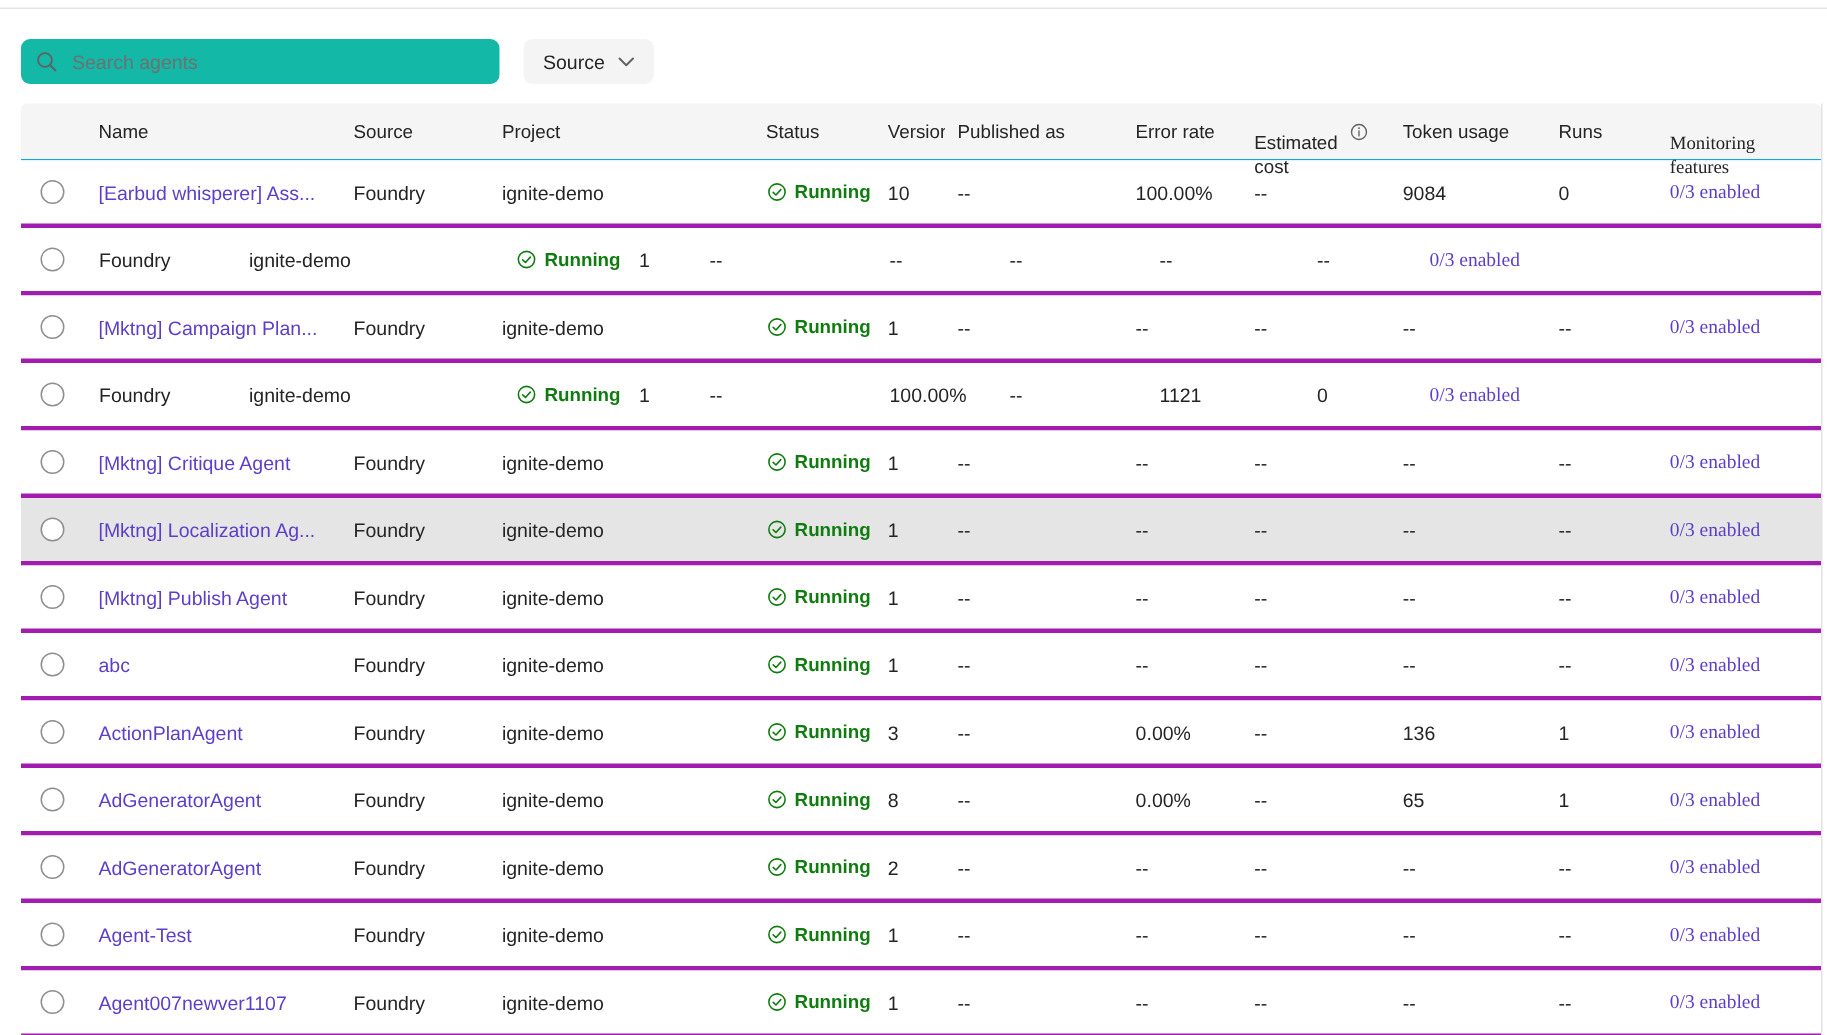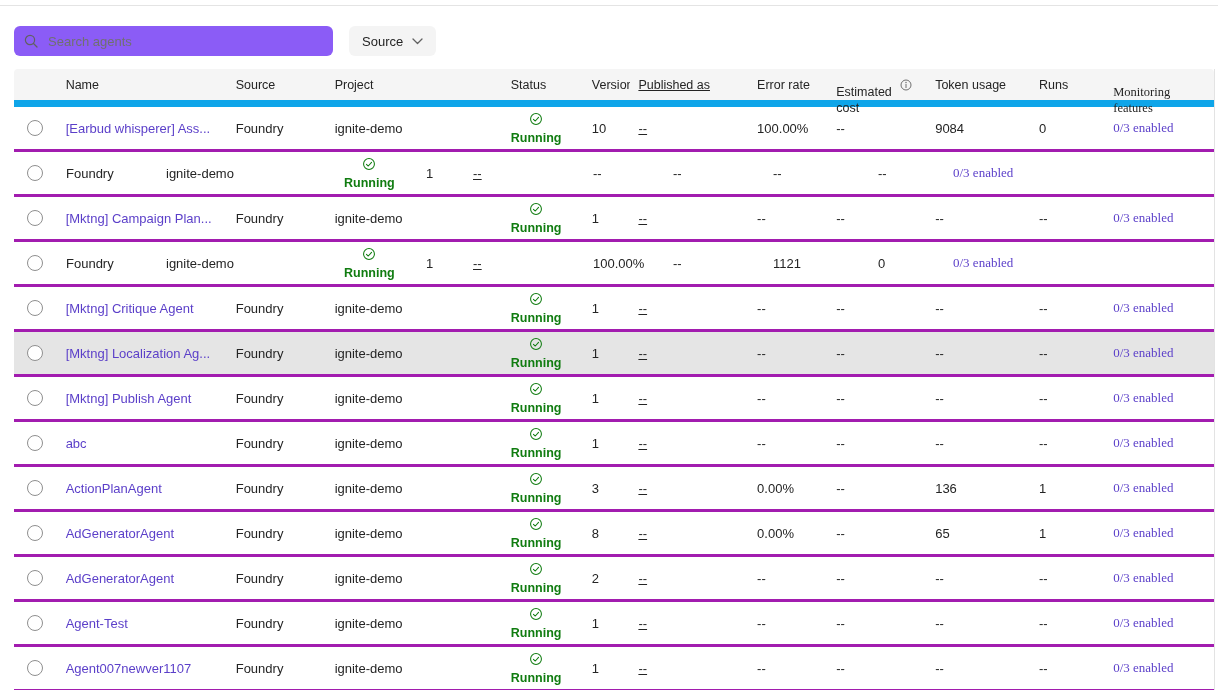--- a/index.html
+++ b/index.html
@@ -8,41 +8,41 @@
     width:1218px; height:690px; overflow:hidden;
     background:#ffffff;
     font-family:"Liberation Sans", sans-serif;
     color:#242424;
   }
   .top-divider { border-top:1px solid #e4e4e4; margin-top:5px; }
 
   
   .toolbar { display:flex; align-items:center; padding:20px 14px 13px 14px; gap:16px; }
   .search-box {
-    width:319px; height:30px; background:#8b5cf6; border-radius:6px;
+    width:319px; height:30px; background:#14b8a6; border-radius:6px;
     display:flex; align-items:center; gap:8px; padding:0 10px;
   }
   .search-box svg { flex:0 0 auto; }
   .search-box input {
     border:none; background:transparent; outline:none; width:100%;
     font-family:"Liberation Sans", sans-serif; font-size:13px; color:#242424;
   }
   .search-box input::placeholder { color:#707070; }
   .source-btn {
     height:30px; background:#f4f4f4; border:none; border-radius:6px;
     display:flex; align-items:center; gap:9px; padding:0 13px;
     font-family:"Liberation Sans", sans-serif; font-size:13px; color:#242424;
     cursor:pointer;
   }
 
   
   .table { margin-left:14px; width:1201px; border-right:1px solid #e3e3e3; }
   .thead {
     display:flex; align-items:stretch; background:#f5f5f5; height:38px;
-    border-radius:4px 4px 0 0; border-bottom:7px solid #0ea5e9;
+    border-radius:4px 4px 0 0; border-bottom:1px solid #0ea5e9;
   }
   .th {
     display:flex; align-items:center; font-size:12.5px; color:#242424;
     padding-left:8px; white-space:nowrap; overflow:hidden;
   }
   .th.wrap { white-space:normal; line-height:1.25; overflow:visible; }
   .th.wrap .wrap-text { display:inline-block;margin-top:32px; }
   .est-cost-text { width:62px; }
   .mon-text { width:70px; }
   .info-badge { margin-left:2px; display:inline-flex; align-items:center; }
@@ -53,33 +53,33 @@
     display:flex; align-items:center; padding-left:8px; font-size:13px;
     color:#242424; white-space:nowrap; overflow:hidden; height:100%;
   }
 
   .c0 { width:44px;  padding-left:13px; }
   .c1 { width:172px; }
   .c2 { width:100px; }
   .c3 { width:168px; }
   .c4 { width:80px;  padding-left:6px;margin-left:12px; }
   .c5 { width:47px; }
-  .c6 { width:120px;text-decoration:underline; }
+  .c6 { width:120px; }
   .c7 { width:80px; }
   .c8 { width:100px; }
   .c9 { width:105px; }
   .c10 { width:75px; }
   .c11 { width:110px;font-family:Liberation Serif, serif; }
 
   .radio {
     width:16px; height:16px; border:1px solid #8f8f8f; border-radius:50%;
     background:#fff; display:inline-block; flex:0 0 auto;
   }
   .link { color:#5b3fc9; text-decoration:none; }
-  .status { display:flex; align-items:center; gap:5px; color:#107c10; font-size:12.5px; font-weight:700;flex-direction:column; }
+  .status { display:flex; align-items:center; gap:5px; color:#107c10; font-size:12.5px; font-weight:700; }
   .status svg { flex:0 0 auto; }
 </style>
 </head>
 <body>
 
 <div class="top-divider"></div>
 
 <div class="toolbar">
   <div class="search-box">
     <svg width="14" height="14" viewBox="0 0 14 14" fill="none">

